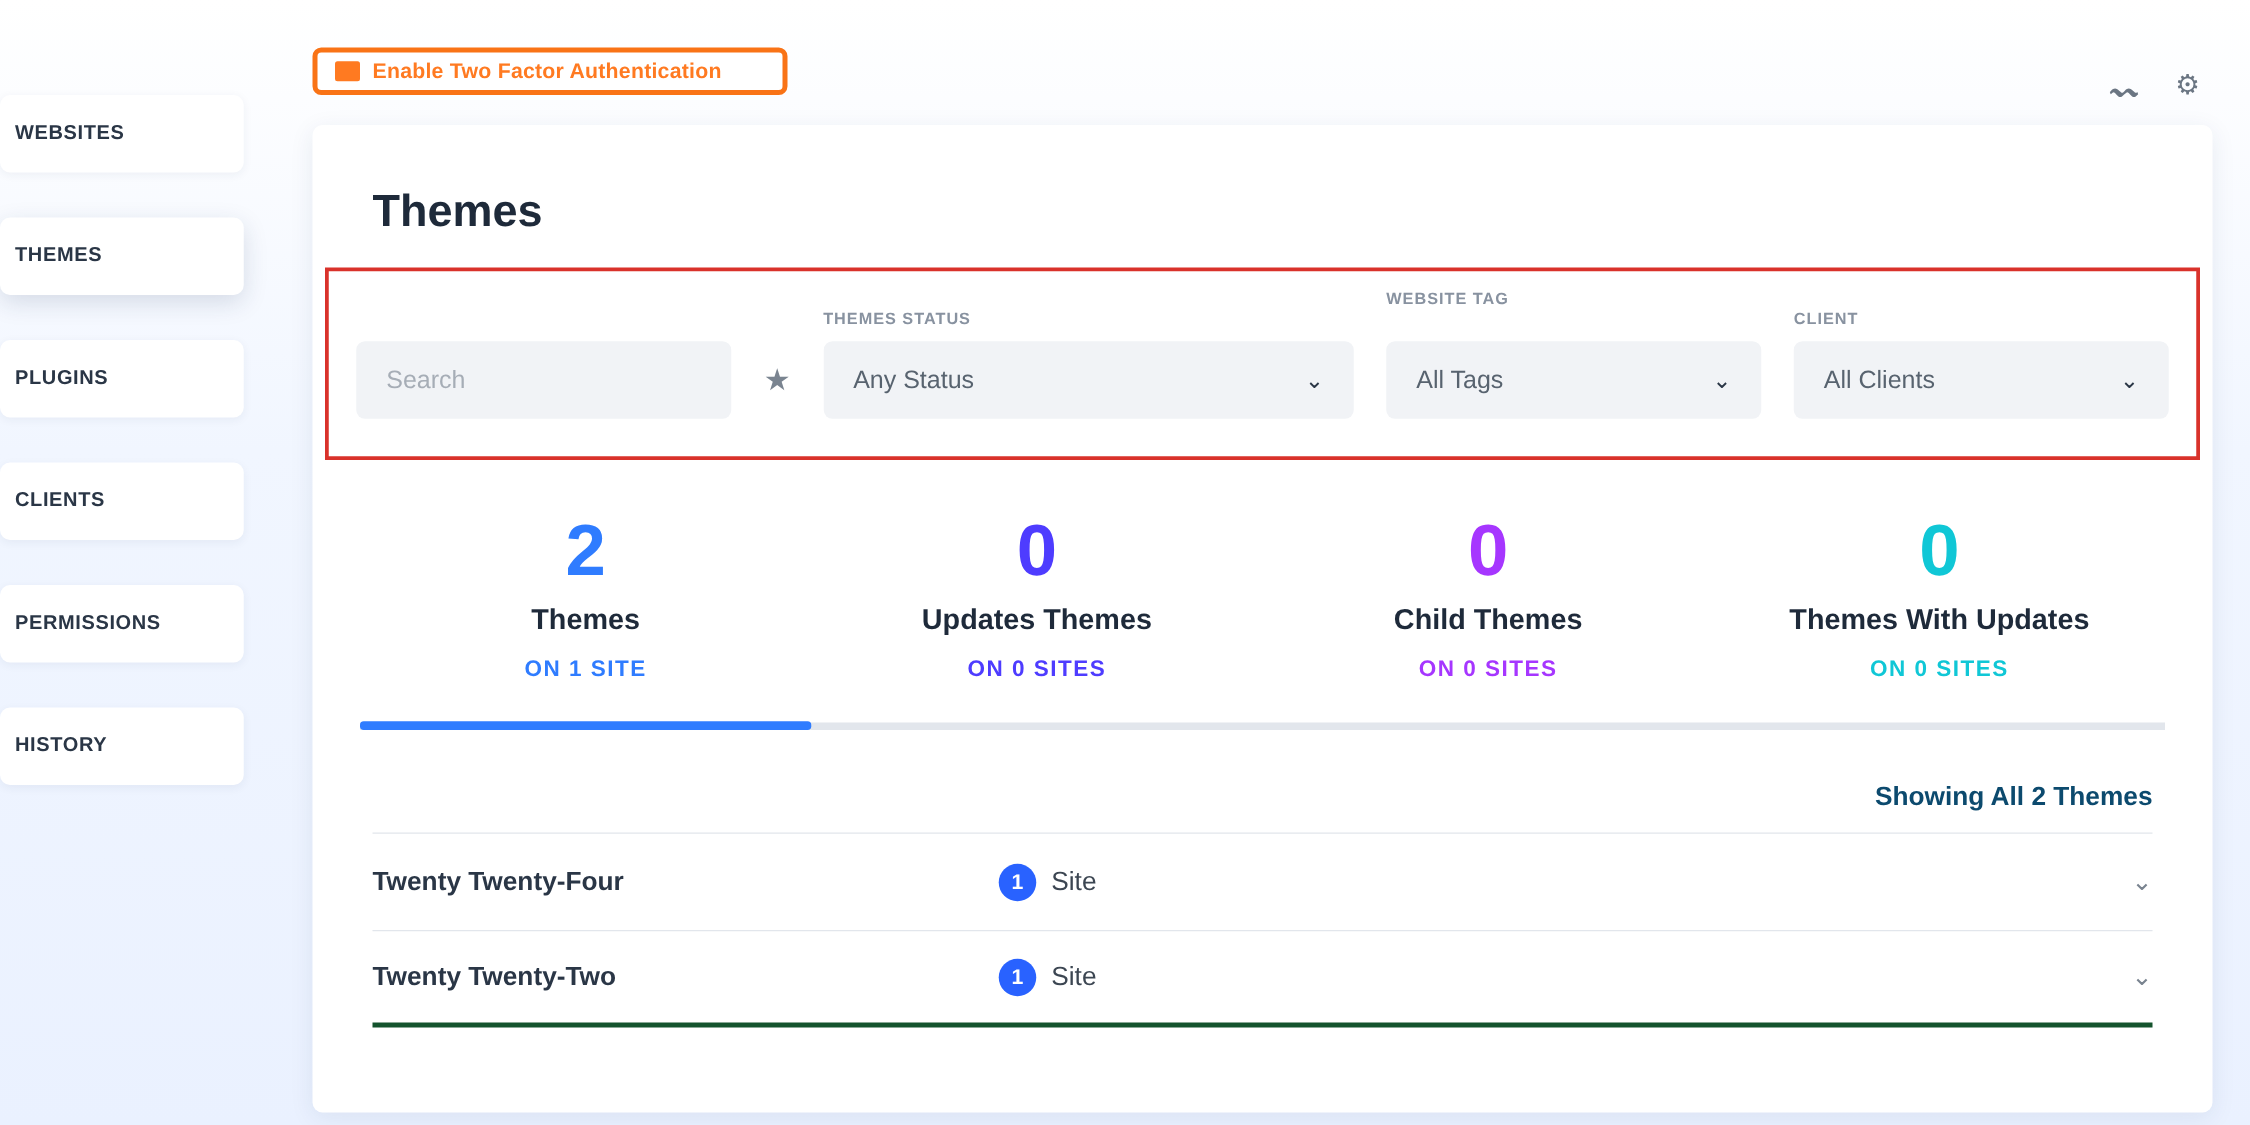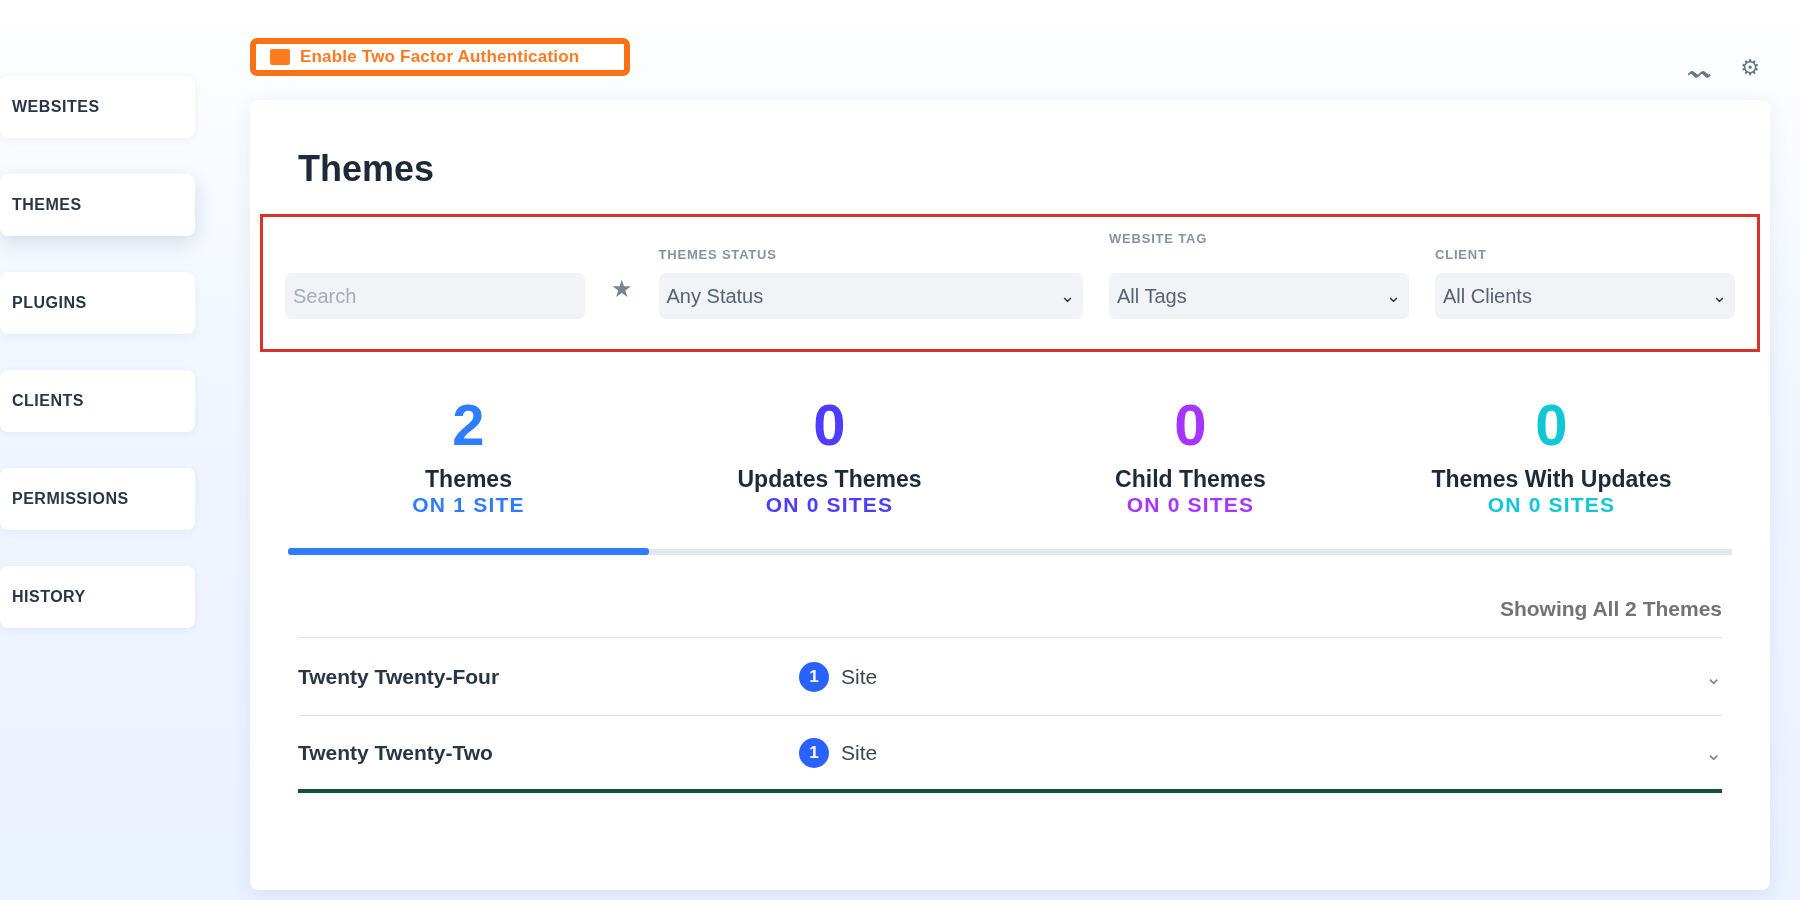--- a/index.html
+++ b/index.html
@@ -5,55 +5,55 @@
   * { box-sizing: border-box; margin: 0; padding: 0; }
   html, body { width: 1800px; height: 900px; font-family: "Segoe UI", "Helvetica Neue", Arial, sans-serif; background: linear-gradient(180deg,#ffffff 0%,#f1f6ff 40%,#eaf1ff 100%); color:#1e2a3a; overflow:hidden; }
   .viewport { position:relative; width:1800px; height:900px; }
 
   
   .sidebar { position:absolute; left:0; top:76px; width:205px; }
   .side-item { background:#ffffff; border-radius:8px; margin:0 10px 36px 0; padding:22px 0 22px 12px; font-size:16px; font-weight:700; letter-spacing:0.5px; color:#2a3646; box-shadow:0 2px 8px rgba(30,50,90,0.06); cursor:pointer; }
   .side-item.active { box-shadow:0 6px 20px rgba(30,50,90,0.15); }
 
   
-  .banner { position:absolute; left:250px; top:38px; width:380px; height:38px; border:6px solid #f97316; border-radius:7px; background:#fff; display:flex; align-items:center; padding:0 14px; gap:10px; }
+  .banner { position:absolute; left:250px; top:38px; width:380px; height:38px; border:4px solid #f97316; border-radius:7px; background:#fff; display:flex; align-items:center; padding:0 14px; gap:10px; }
   .banner-icon { width:20px; height:16px; background:#ff7a21; border-radius:2px; }
   .banner-text { color:#ff7a21; font-weight:700; font-size:17px; letter-spacing:0.2px; }
 
   
   .topicons { position:absolute; right:40px; top:55px; display:flex; gap:30px; color:#6b7683; font-size:22px; }
 
   
   .main { position:absolute; left:250px; top:100px; right:30px; bottom:10px; background:#ffffff; border-radius:8px; box-shadow:0 4px 20px rgba(30,50,90,0.08); padding:0; }
   .page-title { font-size:36px; font-weight:700; color:#1e2a3a; padding:48px 48px 24px 48px; }
 
   
   .filter-outline { border:3px solid #d9322b; margin:0 10px; padding:14px 22px 30px 22px; display:flex; align-items:flex-end; gap:26px; }
   .filter-group { display:flex; flex-direction:column; }
   .filter-label { font-size:13px; font-weight:800; letter-spacing:0.8px; color:#8892a0; text-transform:uppercase; margin-bottom:10px; height:16px;}
-  .pill { background:#f1f3f6; border-radius:7px; height:46px; display:flex; align-items:center; padding:0 8px; font-size:20px; color:#58636f; position:relative;}
+  .pill { background:#f1f3f6; border-radius:7px; height:62px; display:flex; align-items:center; padding:0 24px; font-size:20px; color:#58636f; position:relative;}
   .pill input { border:none; background:transparent; outline:none; font-size:20px; color:#58636f; width:100%; }
   .pill input::placeholder{ color:#a6adb6; font-weight:500; }
   .chev { margin-left:auto; font-size:18px; color:#2a3646; }
   .star { font-size:24px; color:#7a8490; margin-bottom:16px; cursor:pointer; }
 
   
   .stats { display:flex; margin:34px 38px 0 38px; border-bottom:6px solid #e2e6ec; position:relative; }
   .stat { flex:1; text-align:center; padding:10px 0 32px 0; cursor:pointer;}
   .stat-num { font-size:58px; font-weight:800; line-height:1; }
   .stat-label { font-size:23px; font-weight:700; color:#1e2a3a; margin-top:12px; }
-  .stat-sub { font-size:21px; font-weight:800; letter-spacing:1.2px; }
+  .stat-sub { font-size:18px; font-weight:800; letter-spacing:1.2px; margin-top:16px; }
   .c-blue  { color:#2f7cff; }
   .c-indigo{ color:#4e3cff; }
   .c-purple{ color:#a636ff; }
   .c-cyan  { color:#10c7d6; }
   .stats-indicator { position:absolute; left:0; bottom:-6px; height:7px; width:25%; background:#2f7cff; border-radius:3px; }
 
   
-  .showing { text-align:right; font-size:21px; font-weight:700; color:#737373; padding:42px 48px 16px 48px; }
+  .showing { text-align:right; font-size:21px; font-weight:700; color:#0c4a6e; padding:42px 48px 16px 48px; }
 
   
   .list { padding:0 48px; }
   .row { display:flex; align-items:center; border-top:1px solid #e2e6ec; height:78px;gap:11px; }
   .row:last-child { border-bottom:4px solid #14532d; }
   .row-name { width:490px; font-size:21px; font-weight:700; color:#2a3646; }
   .row-sites { display:flex; align-items:center; gap:12px; font-size:21px; color:#3c4652; }
   .badge { width:30px; height:30px; border-radius:50%; background:#2962ff; color:#fff; font-weight:800; font-size:17px; display:flex; align-items:center; justify-content:center; }
   .row-chev { margin-left:auto; color:#7a8490; font-size:20px; }
 </style>

